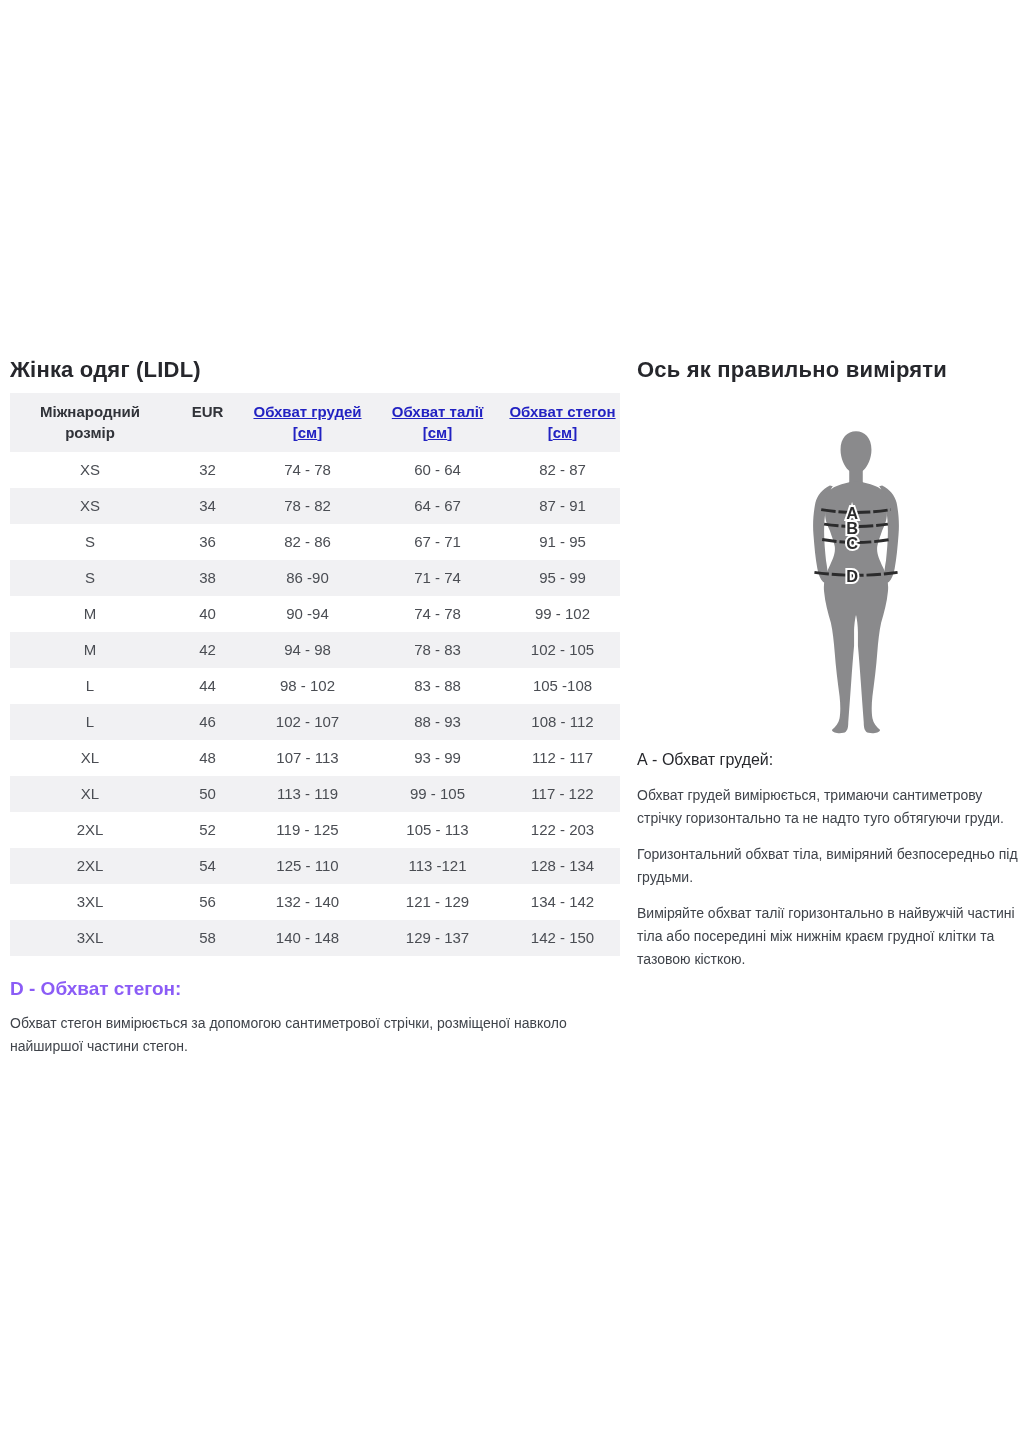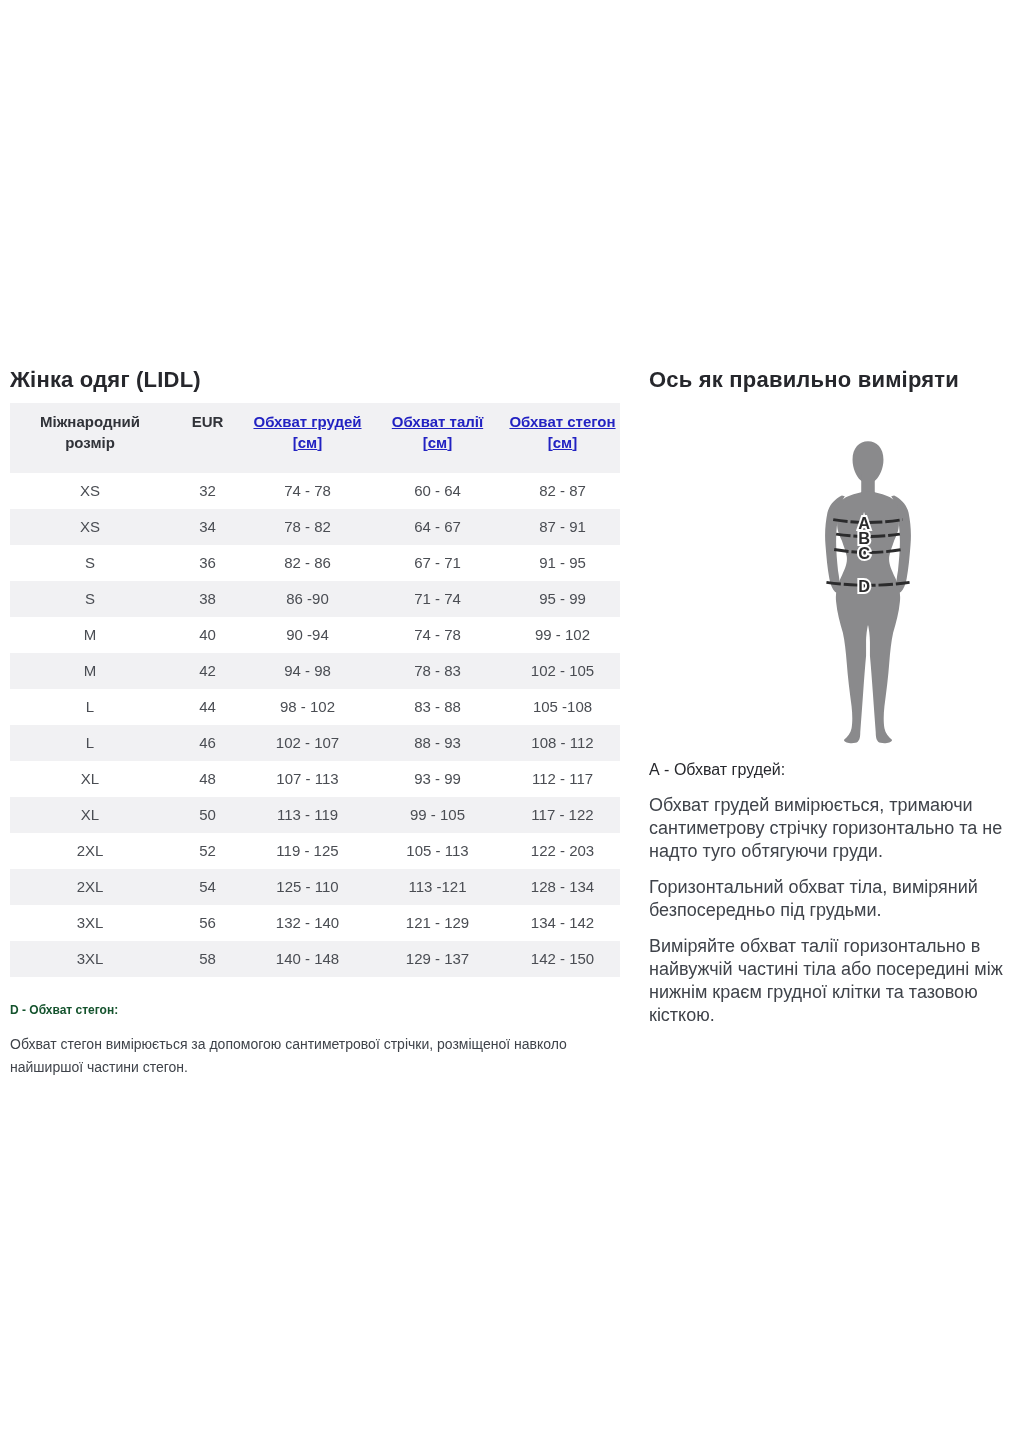--- a/index.html
+++ b/index.html
@@ -1,45 +1,45 @@
 <!DOCTYPE html>
 <html lang="uk"><head>
 <meta charset="utf-8">
 <style>
   html,body{margin:0;padding:0;}
   body{
     width:1035px;height:1440px;background:#ffffff;position:relative;overflow:hidden;
     font-family:"Liberation Sans",sans-serif;color:#3f434a;
   }
-  .page{position:absolute;top:363px;left:10px;width:1012px;display:flex;gap:29px;align-items:flex-start;}
+  .page{position:absolute;top:353px;left:10px;width:1012px;display:flex;gap:17px;align-items:flex-start;}
   .left-col{width:610px;flex:0 0 610px;}
   .right-col{width:385px;flex:0 0 385px;}
 
   .big-title{font-size:22px;font-weight:700;color:#26272c;margin:2px 0 8px 0;line-height:30px;letter-spacing:.2px;}
 
   table.size-table{border-collapse:collapse;width:610px;table-layout:fixed;margin-top:0;}
   .size-table th{
-    background:#f1f1f3;vertical-align:top;padding:8px 4px 20px;
+    background:#f1f1f3;vertical-align:top;padding:8px 4px 9px;
     font-size:15px;font-weight:700;color:#313339;line-height:21px;text-align:center;
   }
   .size-table td{
     height:36px;text-align:center;font-size:15px;color:#4a4d53;padding:0 4px;line-height:36px;
     background:#ffffff;white-space:nowrap;
   }
   .size-table tbody tr:nth-child(even) td{background:#f1f1f3;}
   a.hlink{color:#2222c2;text-decoration:underline;font-weight:700;}
   .unit{color:#2222c2;font-weight:700;}
 
-  .note-heading{font-size:12px;font-weight:700;color:#14532d;margin:22px 0 0 0;line-height:22px;}
+  .note-heading{font-size:19px;font-weight:700;color:#8b5cf6;margin:22px 0 0 0;line-height:22px;}
   .note-text{font-size:14px;line-height:23px;color:#3f434a;margin:12px 0 0 0;}
 
   .figure-wrap{margin:44px 0 0 0;display:flex;justify-content:center;transform:translateX(26px);}
   .sec-heading{font-size:16px;font-weight:400;color:#26272c;line-height:22px;margin:17px 0 0 0;}
   .sec-heading.first{margin-top:10px;}
-  .sec-text{font-size:18px;line-height:23px;color:#3f434a;margin:13px 0 0 0;}
+  .sec-text{font-size:14px;line-height:23px;color:#3f434a;margin:13px 0 0 0;}
 
   .marker-letter{font-family:"Liberation Sans",sans-serif;font-weight:700;font-size:17px;
     fill:#2b2b2c;stroke:#ffffff;stroke-width:4px;paint-order:stroke;text-anchor:middle;}
   .marker-line{fill:none;stroke:#2b2b2c;stroke-width:3;stroke-dasharray:15 3;}
 </style>
 </head>
 <body>
 
 <div class="page">
 

